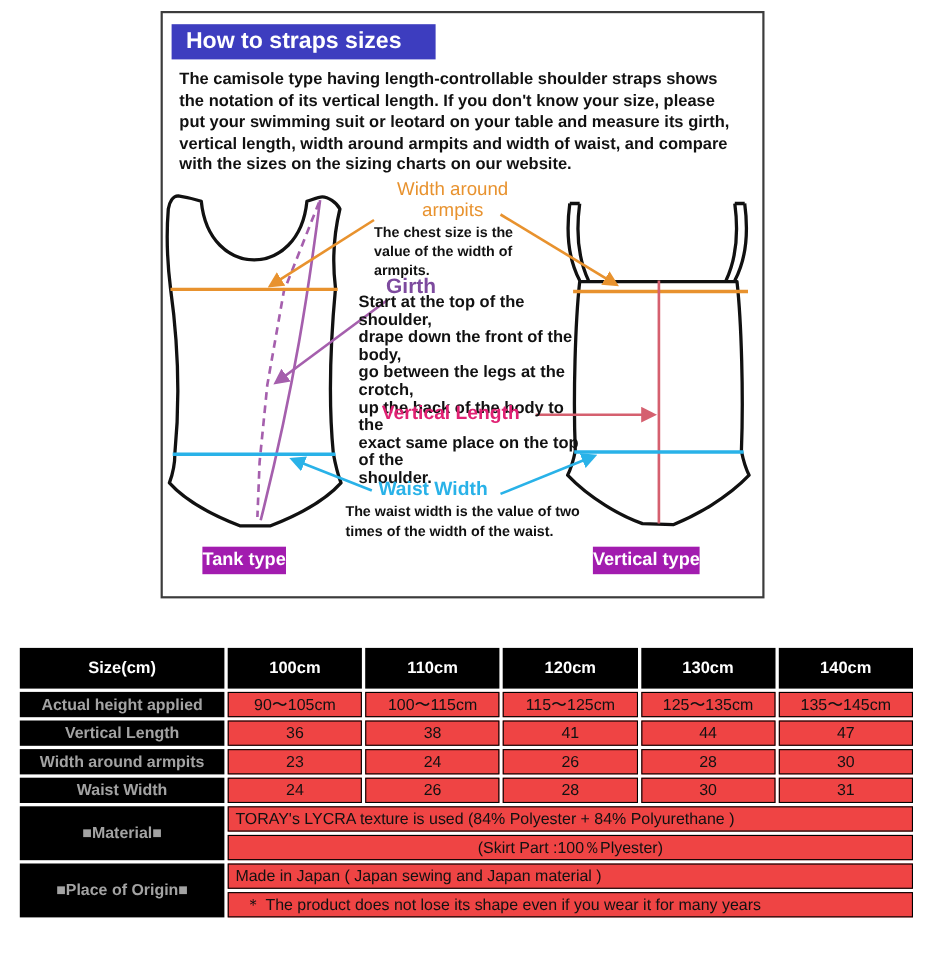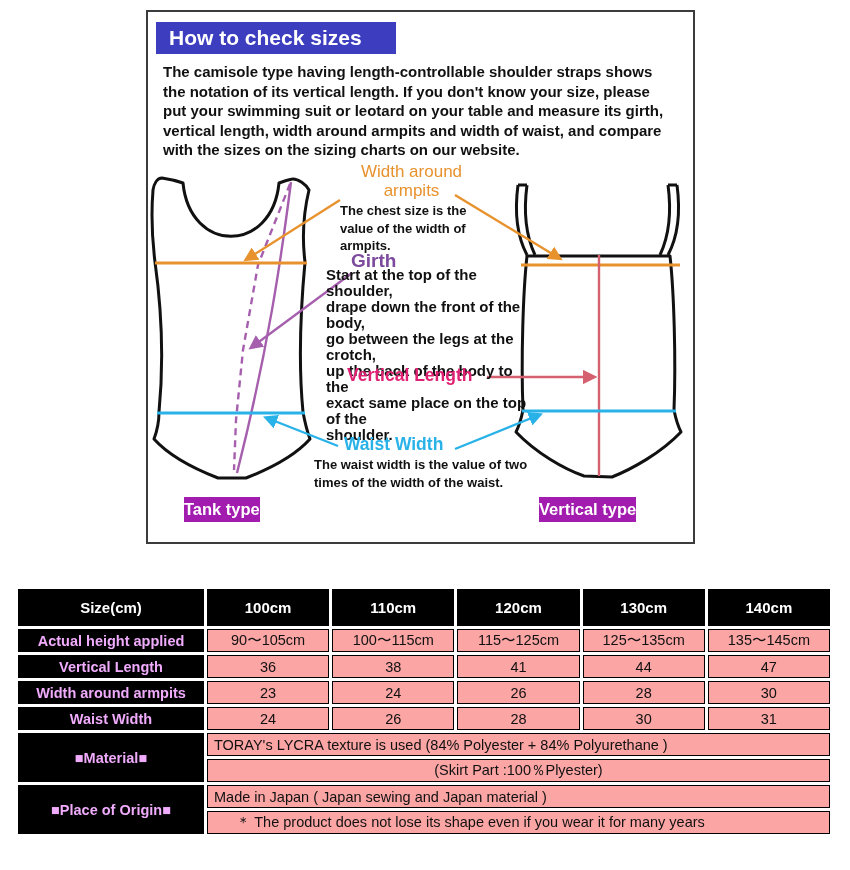--- a/index.html
+++ b/index.html
@@ -28,28 +28,28 @@
   .type-label{background:#a21caf;color:#fff;font-size:16.5px;font-weight:bold;
               height:25px;line-height:25px;padding:0 0;}
   .tank-label{left:36px;top:485px;}
   .cami-label{left:391px;top:485px;}
 
   
   .size-table{position:absolute;left:15px;top:586px;width:818px;
               border-collapse:separate;border-spacing:3px;background:#fff;
               table-layout:fixed;}
   .size-table td,.size-table th{box-sizing:border-box;vertical-align:middle;}
-  .size-table .lbl{background:#000;color:#f0abfc;font-weight:bold;font-size:14.5px;text-align:center;}
+  .size-table .lbl{background:#000;color:#a3a3a3;font-weight:bold;font-size:14.5px;text-align:center;}
   .size-table .hdr th{background:#000;color:#fff;font-weight:bold;font-size:15px;
                       text-align:center;height:37px;}
-  .size-table .val{background:#fca5a5;border:1px solid #000;font-size:14.5px;font-weight:normal;
+  .size-table .val{background:#ef4444;border:1px solid #000;font-size:14.5px;font-weight:normal;
                    text-align:center;height:23px;margin-left:36px;}
   .size-table .val.left{text-align:left;padding-left:6px;}
   .size-table .val.center{text-align:center;}
-  .size-table .val.indent{padding-left:28px;}
+  .size-table .val.indent{padding-left:15px;}
 </style>
 </head>
 <body>
 
 <div id="app">
 
   <div class="panel">
 
     <svg class="annot-svg" viewBox="0 0 545 530">
       <defs>
@@ -103,21 +103,21 @@
       </g>
 
       <g fill="none" stroke="#29b2e8">
         <line x1="9" y1="401" x2="157" y2="401" stroke-width="3.2"></line>
         <line x1="374" y1="399" x2="528" y2="399" stroke-width="3.2"></line>
         <line x1="190" y1="434" x2="119" y2="406" stroke-width="2.4" marker-end="url(#ah-cyan)"></line>
         <line x1="307" y1="437" x2="391" y2="403" stroke-width="2.4" marker-end="url(#ah-cyan)"></line>
       </g>
     </svg>
 
-    <div class="abs title">How to check sizes</div>
+    <div class="abs title">How to straps sizes</div>
     <div class="abs intro pre">The camisole type having length-controllable shoulder straps shows
 the notation of its vertical length. If you don't know your size, please
 put your swimming suit or leotard on your table and measure its girth,
 vertical length, width around armpits and width of waist, and compare
 with the sizes on the sizing charts on our website.</div>
 
     <div class="abs h-armpits pre">Width around
 armpits</div>
     <div class="abs d-armpits pre">The chest size is the
 value of the width of

